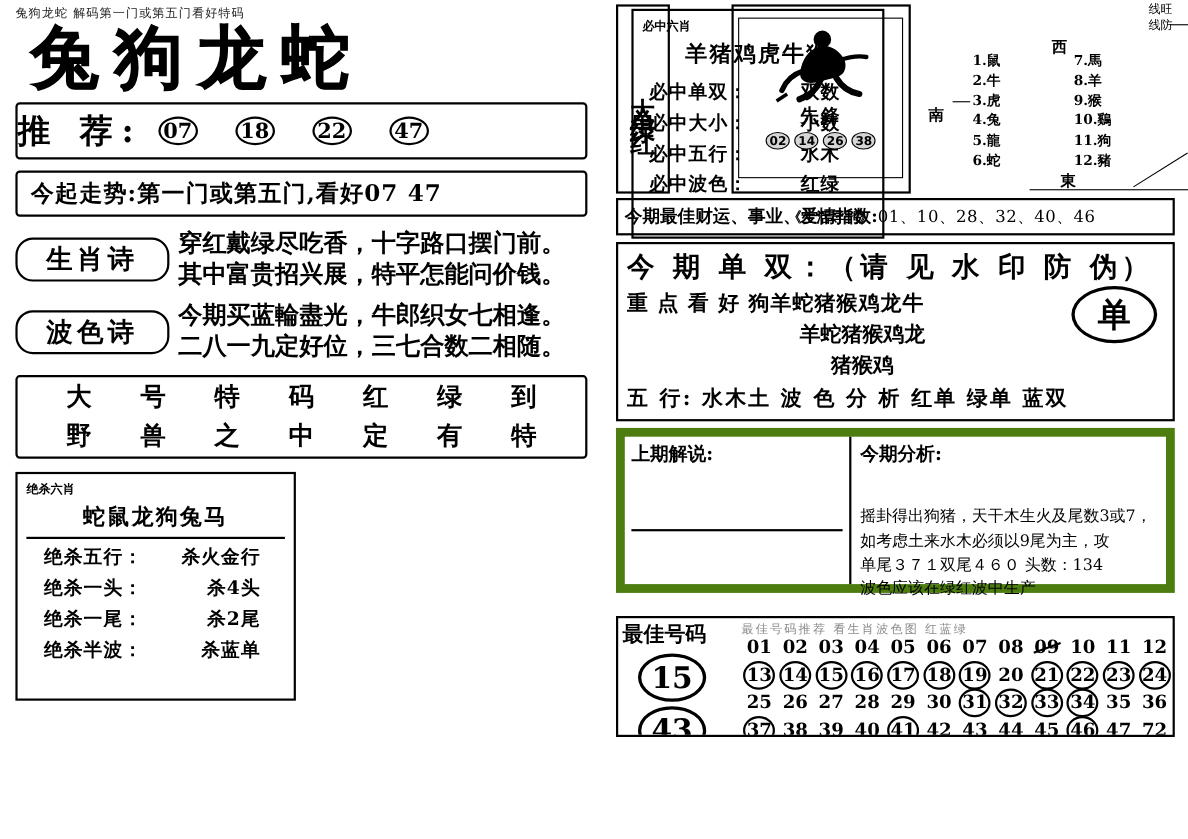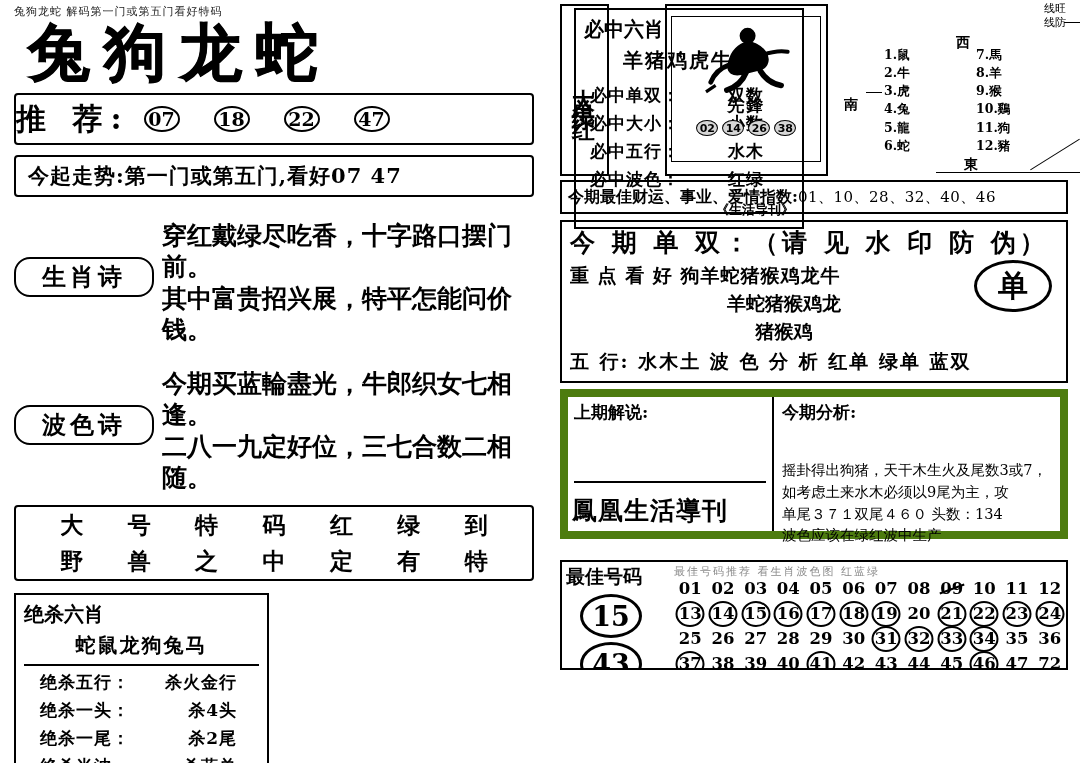--- a/index.html
+++ b/index.html
@@ -68,41 +68,41 @@
     border:2px solid #000; border-radius:16px;
     width:140px; height:40px;
     display:flex; align-items:center; justify-content:center;
     font-family:"DejaVu Serif","Liberation Serif",serif;
     font-weight:bold; font-size:24px; letter-spacing:4px;
     flex:0 0 auto;
   }
   .poem-lines {
     margin-left:8px;
     font-family:"DejaVu Serif","Liberation Serif",serif;
-    font-size:25px; line-height:1.25; font-weight:bold;margin-top:12px;
+    font-size:22px; line-height:1.25; font-weight:bold;
   }
 
   .bigchars {
     border:2px solid #000; border-radius:4px;
     margin-top:12px; height:76px;
     display:flex; flex-direction:column; justify-content:center;
     font-family:"DejaVu Serif","Liberation Serif",serif;
     font-weight:bold; font-size:23px;
   }
   .bigchars .line {
     display:flex; justify-content:space-around; padding:0 22px;
     line-height:1.55;
   }
 
   .twoboxes { display:flex; gap:10px; margin-top:12px; }
   .kbox { border:2px solid #000; width:255px; padding:6px 8px 8px 8px; }
   .kbox.right { width:230px; }
   .kbox-title {
     font-family:"DejaVu Serif","Liberation Serif",serif;
-    font-weight:bold; font-size:20px;
+    font-weight:bold; font-size:11px;
   }
   .kbox-sub {
     font-family:"DejaVu Serif","Liberation Serif",serif;
     font-weight:bold; font-size:20px;
     text-align:center; padding:4px 0 5px 0;
     border-bottom:2px solid #000;
     letter-spacing:2px;
   }
   .kbox.right .kbox-sub { border-bottom:none; }
   .kline {
@@ -430,21 +430,20 @@
       <div class="sb-c sb-c2">羊蛇猪猴鸡龙</div>
       <div class="sb-c sb-c2">猪猴鸡</div>
       <div class="sb-l4">五 行: 水木土   波 色 分 析  红单 绿单 蓝双</div>
       <div class="sb-circle">单</div>
     </div>
 
     <div class="analysis">
       <div class="an-left">
         <div class="an-title">上期解说:</div>
         <div class="an-rule" style="top:84px;"></div>
-        <div class="brand">鳳凰生活導刊</div>
       </div>
       <div class="an-right">
         <div class="an-title">今期分析:</div>
         <div class="an-text" style="white-space:pre-line">摇卦得出狗猪，天干木生火及尾数3或7，如考虑土来水木必须以9尾为主，攻
 单尾３７１双尾４６０ 头数：134
 波色应该在绿红波中生产</div>
       </div>
     </div>
 
     <div class="best">

